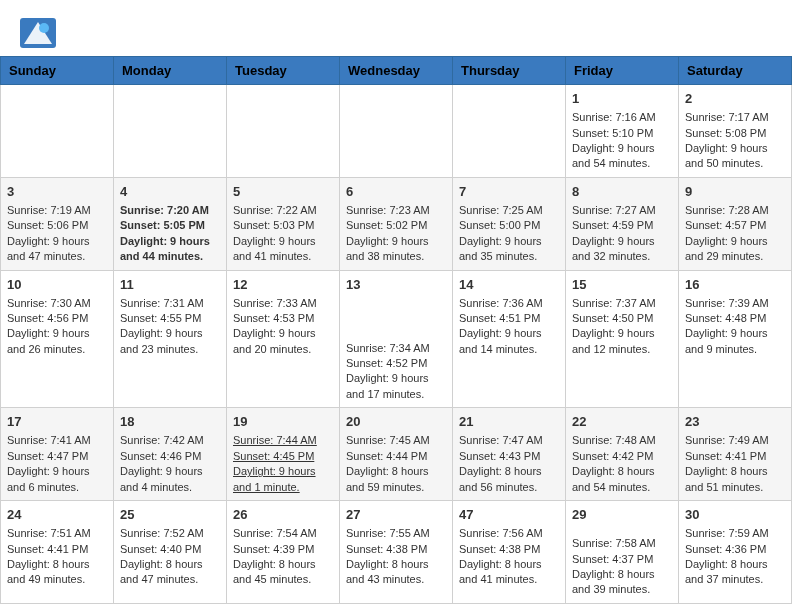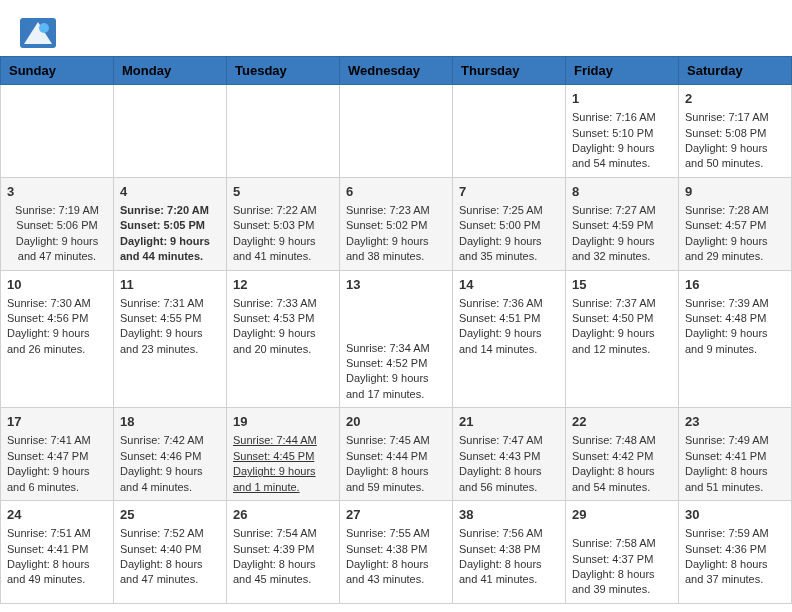--- a/index.html
+++ b/index.html
@@ -135,21 +135,21 @@
         <td>
           <span class="day-num">2</span>
           <div style="white-space: pre-line;">Sunrise: 7:17 AM
 Sunset: 5:08 PM
 Daylight: 9 hours and 50 minutes.</div>
         </td>
       </tr>
       <tr class="week-row">
         <td>
           <span class="day-num">3</span>
-          <div style="white-space: pre-line; text-align: center;">Sunrise: 7:19 AM
+          <div style="white-space: pre-line;">Sunrise: 7:19 AM
 Sunset: 5:06 PM
 Daylight: 9 hours and 47 minutes.</div>
         </td>
         <td>
           <span class="day-num">4</span>
           <div style="white-space: pre-line; font-weight: bold;">Sunrise: 7:20 AM
 Sunset: 5:05 PM
 Daylight: 9 hours and 44 minutes.</div>
         </td>
         <td>
@@ -290,21 +290,21 @@
 Sunset: 4:39 PM
 Daylight: 8 hours and 45 minutes.</div>
         </td>
         <td>
           <span class="day-num">27</span>
           <div style="white-space: pre-line;">Sunrise: 7:55 AM
 Sunset: 4:38 PM
 Daylight: 8 hours and 43 minutes.</div>
         </td>
         <td>
-          <span class="day-num">38</span>
+          <span class="day-num">47</span>
           <div style="white-space: pre-line;">Sunrise: 7:56 AM
 Sunset: 4:38 PM
 Daylight: 8 hours and 41 minutes.</div>
         </td>
         <td>
           <span class="day-num">29</span>
           <div style="white-space: pre-line; margin-top: 12px;">Sunrise: 7:58 AM
 Sunset: 4:37 PM
 Daylight: 8 hours and 39 minutes.</div>
         </td>

